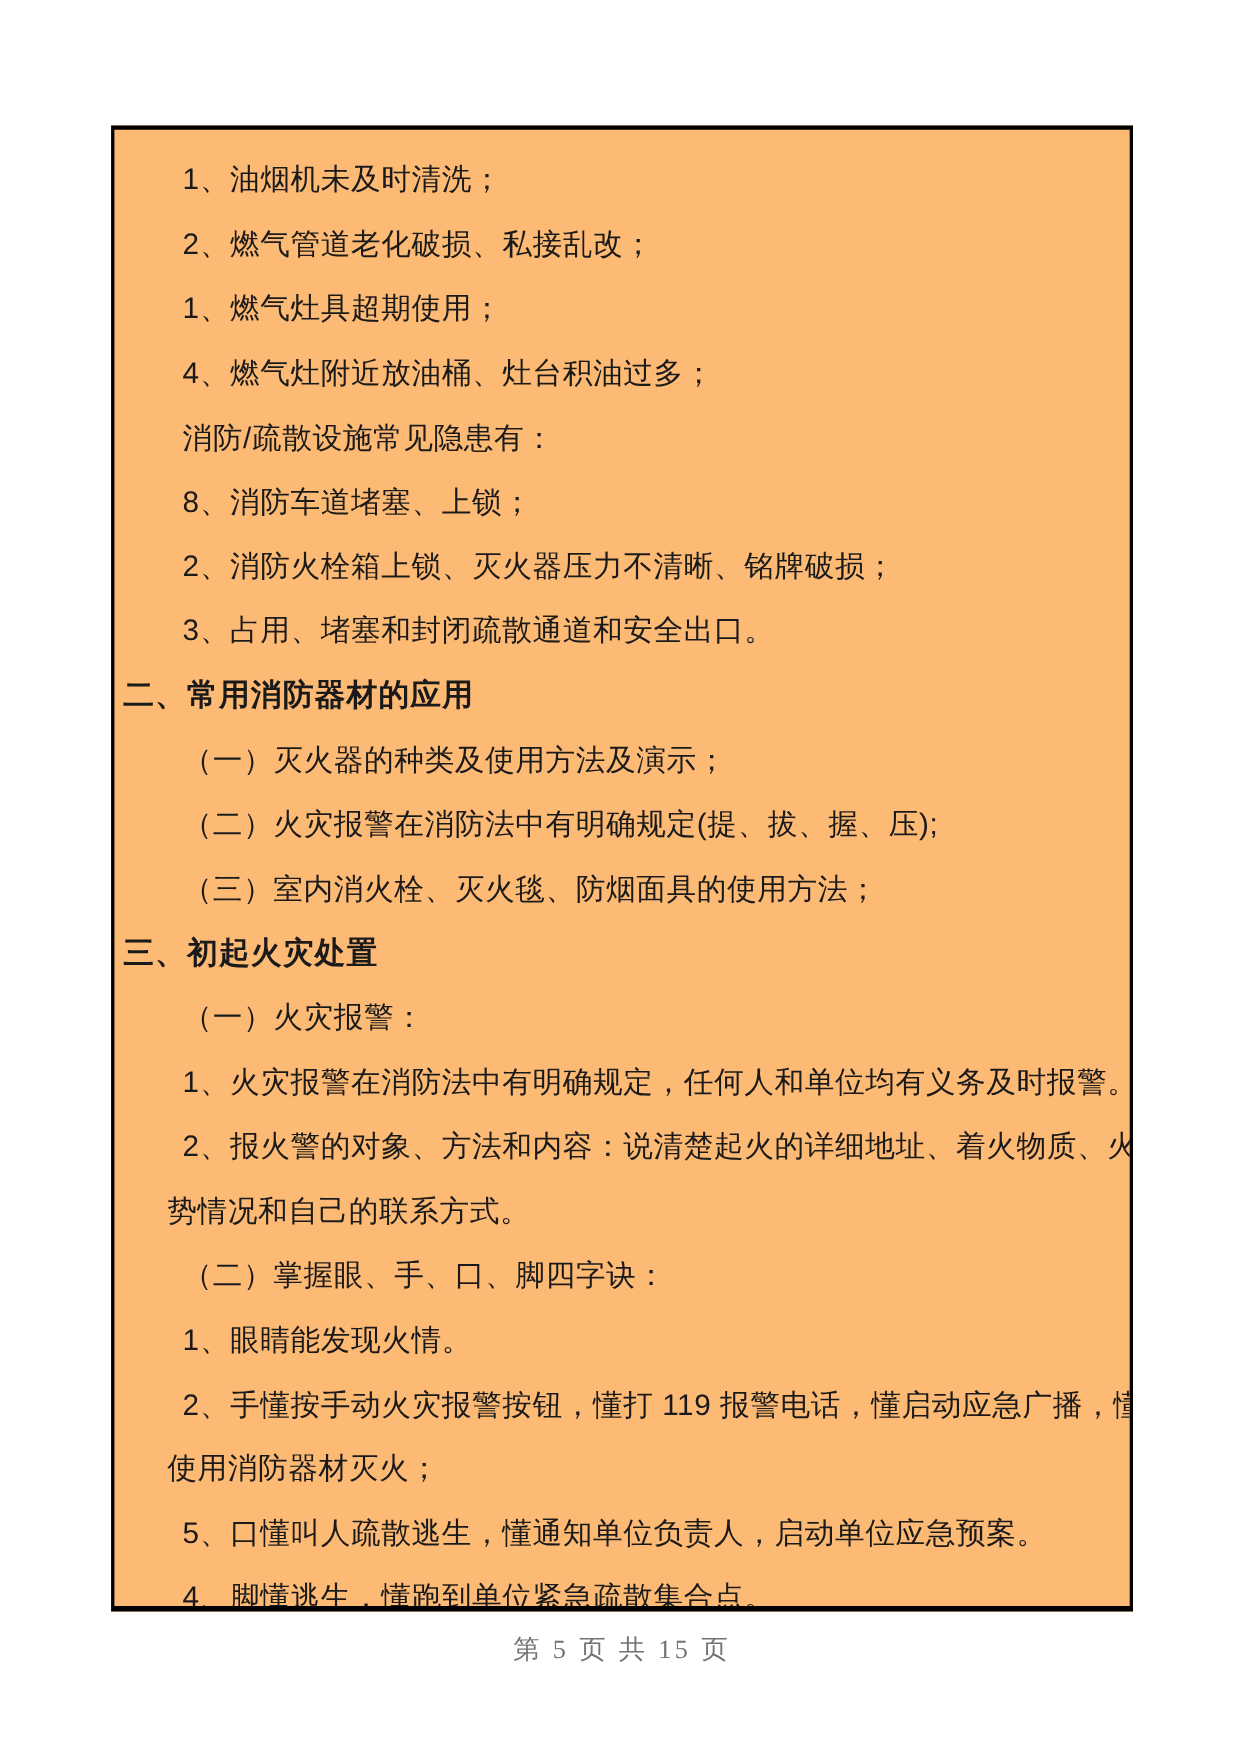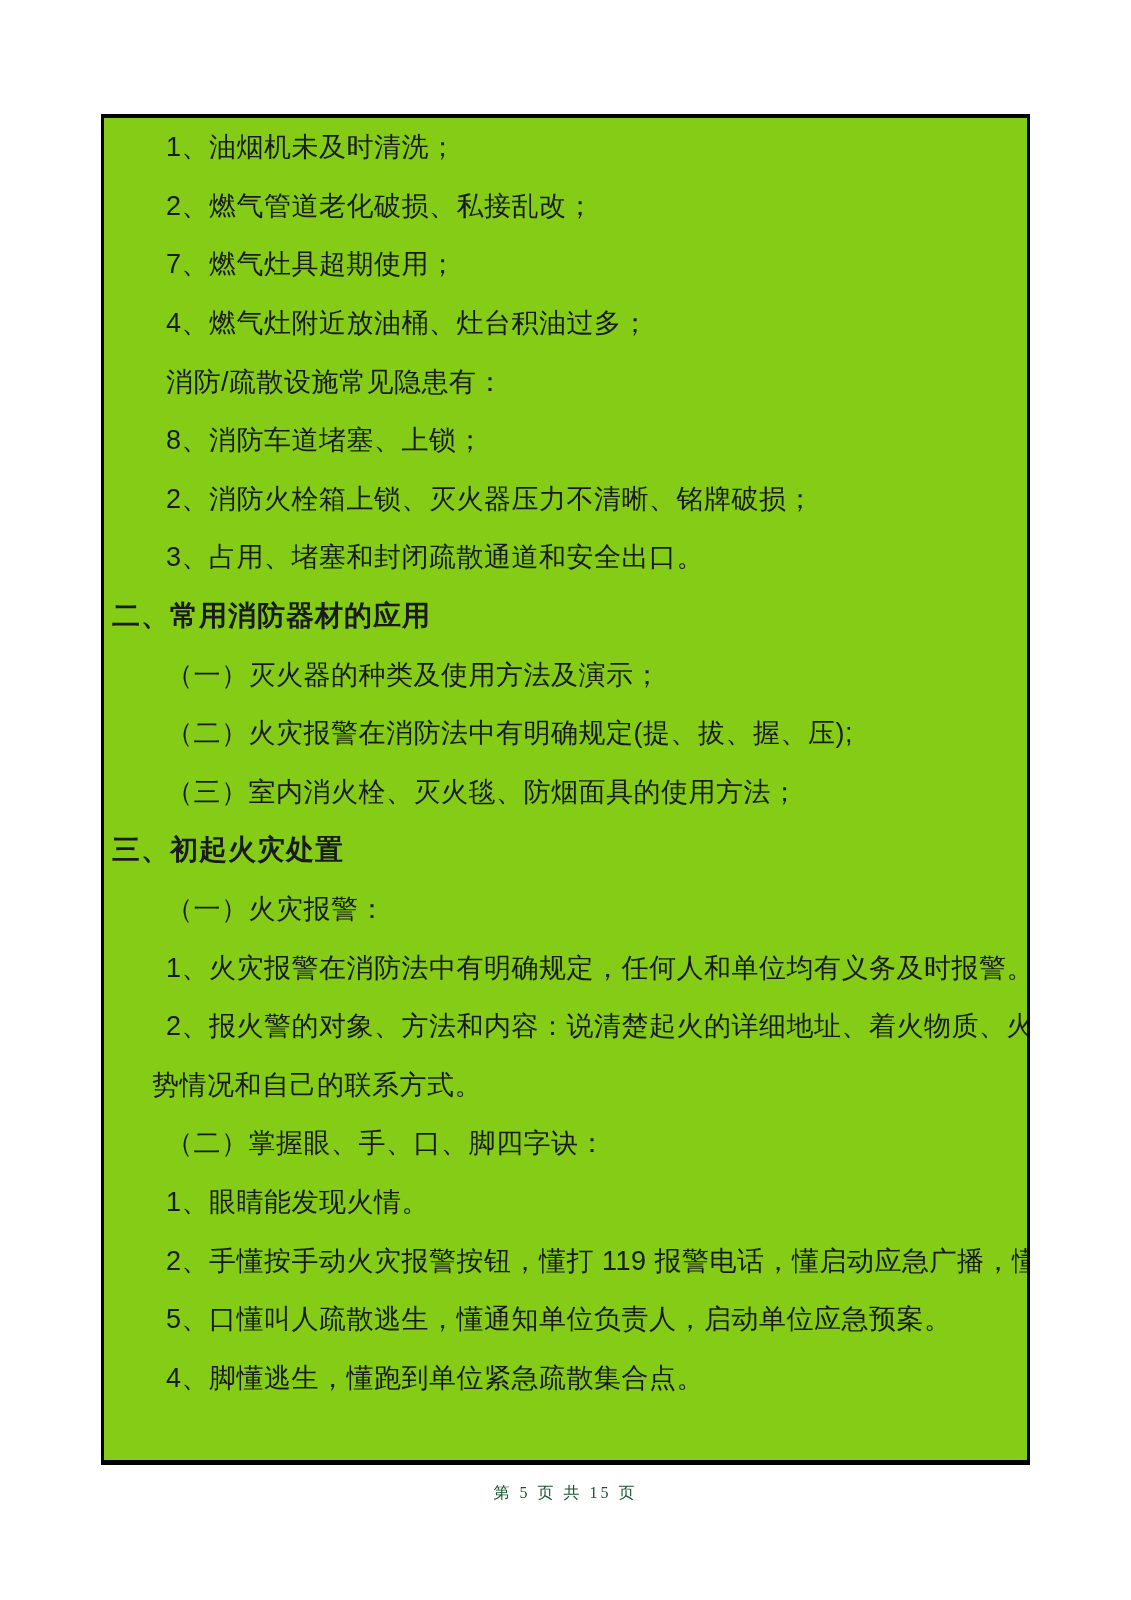--- a/index.html
+++ b/index.html
@@ -25,23 +25,23 @@
     position: absolute;
     left: 101px;
     top: 114px;
     width: 929px;
     height: 1351px;
     box-sizing: border-box;
     border-top: 4px solid #000000;
     border-bottom: 5px solid #000000;
     border-left: 3px solid #000000;
     border-right: 3px solid #000000;
-    padding: 0 4px;
+    padding: 16px 4px;
     overflow: hidden;
-    background: #84cc16;
+    background: #fdba74;
   }
   .line {
     height: 58.6px;
     display: flex;
     align-items: center;
     font-size: 27px;
     letter-spacing: 0.5px;
     white-space: nowrap;
     color: #1a1a1a;
   }
@@ -58,51 +58,52 @@
     font-size: 28px;
     letter-spacing: 1px;
   }
   .footer {
     position: absolute;
     left: 0;
     top: 1483px;
     width: 1131px;
     text-align: center;
     font-family: "Liberation Serif", serif;
-    font-size: 16px;
+    font-size: 24px;
     letter-spacing: 3px;
-    color: #14532d;
+    color: #737373;
   }
 </style>
 </head>
 <body>
 
 <div class="page">
 
   <div class="content-box" id="lines-container">
 
   <div class="line indent">1、油烟机未及时清洗；</div>
       <div class="line indent">2、燃气管道老化破损、私接乱改；</div>
-      <div class="line indent">7、燃气灶具超期使用；</div>
+      <div class="line indent">1、燃气灶具超期使用；</div>
       <div class="line indent">4、燃气灶附近放油桶、灶台积油过多；</div>
       <div class="line indent">消防/疏散设施常见隐患有：</div>
       <div class="line indent">8、消防车道堵塞、上锁；</div>
       <div class="line indent">2、消防火栓箱上锁、灭火器压力不清晰、铭牌破损；</div>
       <div class="line indent">3、占用、堵塞和封闭疏散通道和安全出口。</div>
       <div class="line heading">二、常用消防器材的应用</div>
       <div class="line indent">（一）灭火器的种类及使用方法及演示；</div>
       <div class="line indent">（二）火灾报警在消防法中有明确规定(提、拔、握、压);</div>
       <div class="line indent">（三）室内消火栓、灭火毯、防烟面具的使用方法；</div>
       <div class="line heading">三、初起火灾处置</div>
       <div class="line indent">（一）火灾报警：</div>
       <div class="line indent">1、火灾报警在消防法中有明确规定，任何人和单位均有义务及时报警。</div>
       <div class="line indent">2、报火警的对象、方法和内容：说清楚起火的详细地址、着火物质、火</div>
       <div class="line flush">势情况和自己的联系方式。</div>
       <div class="line indent">（二）掌握眼、手、口、脚四字诀：</div>
       <div class="line indent">1、眼睛能发现火情。</div>
       <div class="line indent">2、手懂按手动火灾报警按钮，懂打 119 报警电话，懂启动应急广播，懂</div>
+      <div class="line flush">使用消防器材灭火；</div>
       <div class="line indent">5、口懂叫人疏散逃生，懂通知单位负责人，启动单位应急预案。</div>
       <div class="line indent">4、脚懂逃生，懂跑到单位紧急疏散集合点。</div>
     </div>
 
   <div class="footer">第 5 页 共 15 页</div>
 
 </div>
 
 </body></html>

